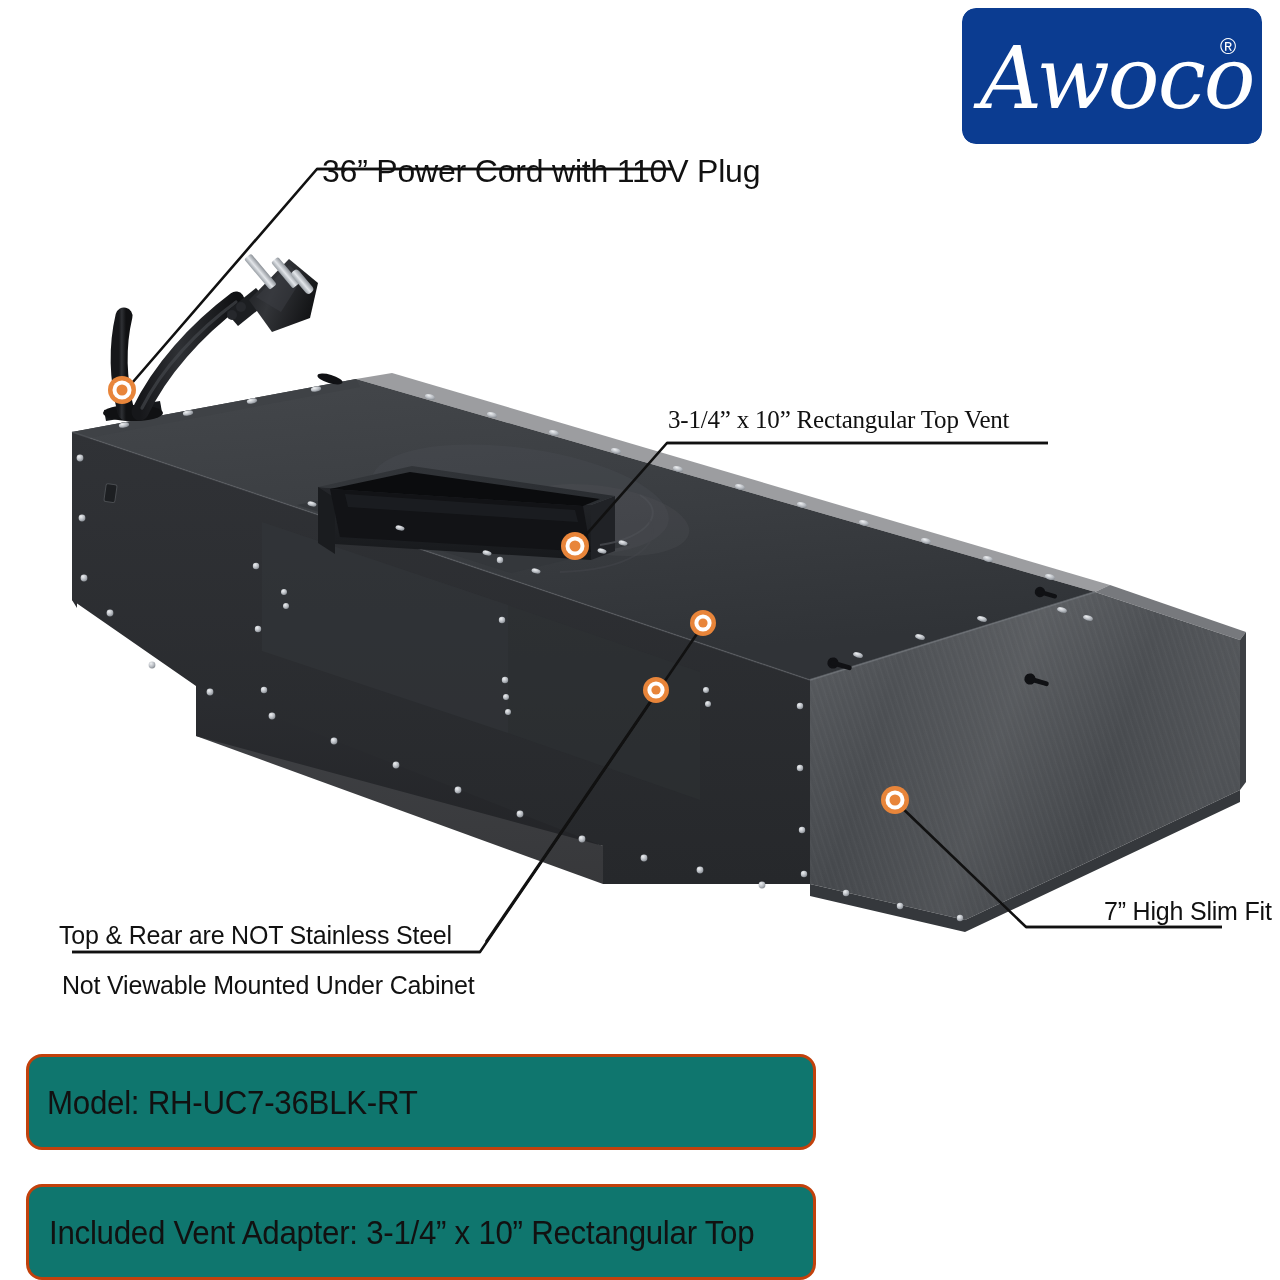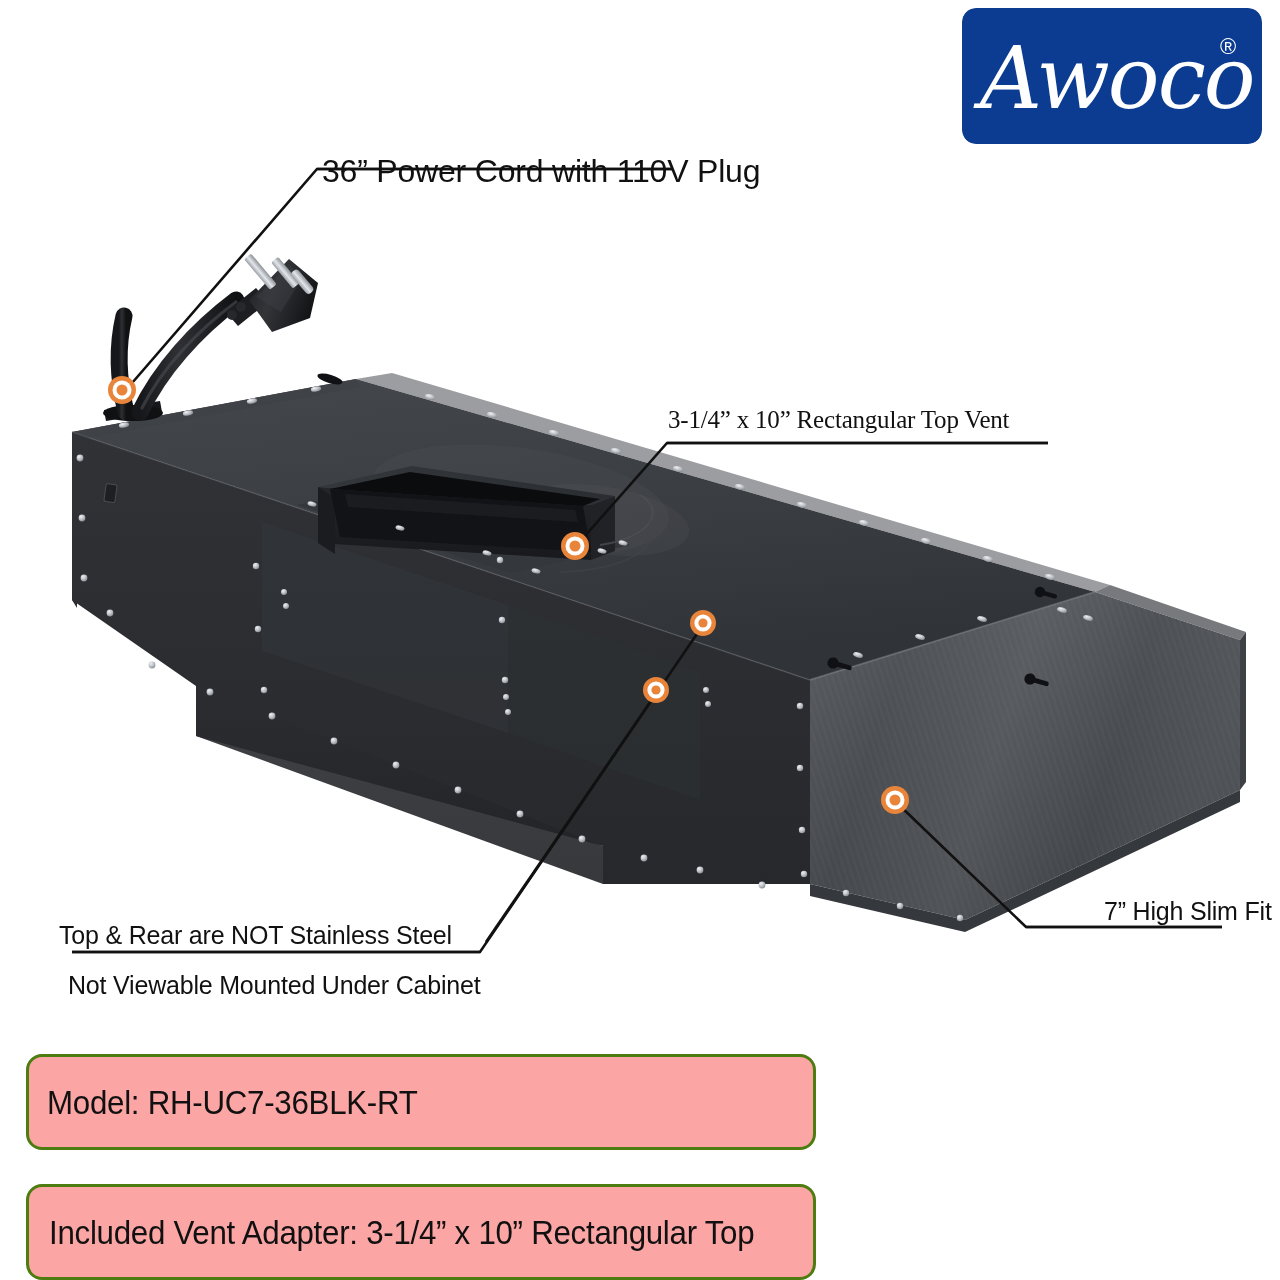--- a/index.html
+++ b/index.html
@@ -39,28 +39,28 @@
     position: absolute;
     font-family: "Liberation Sans", sans-serif;
     color: #111111;
     white-space: nowrap;
     letter-spacing: -0.2px;
   }
   #lbl-cord   { left: 322px; top: 153px;  font-size: 32px; }
   #lbl-vent   { left: 668px; top: 406px;  font-size: 25px; font-family: Liberation Serif, serif; }
   #lbl-slim   { left: 1084px; top: 897px; font-size: 25px; margin-left: 20px; }
   #lbl-notss1 { left: 59px;  top: 921px;  font-size: 25px; text-align: center; }
-  #lbl-notss2 { left: 62px;  top: 971px;  font-size: 25px; margin-left: 6px; }
+  #lbl-notss2 { left: 62px;  top: 971px;  font-size: 25px; }
 
   
   .info-box {
     position: absolute;
-    border: 3px solid #4d7c0f;
+    border: 3px solid #c2410c;
     border-radius: 16px;
-    background: #fca5a5;
+    background: #0f766e;
     box-sizing: border-box;
     display: flex;
     align-items: center;
     padding-left: 18px;
   }
   .info-box span {
     font-family: "Liberation Sans Narrow", "Liberation Sans", sans-serif;
     font-size: 34px;
     color: #111111;
     letter-spacing: -0.3px;

